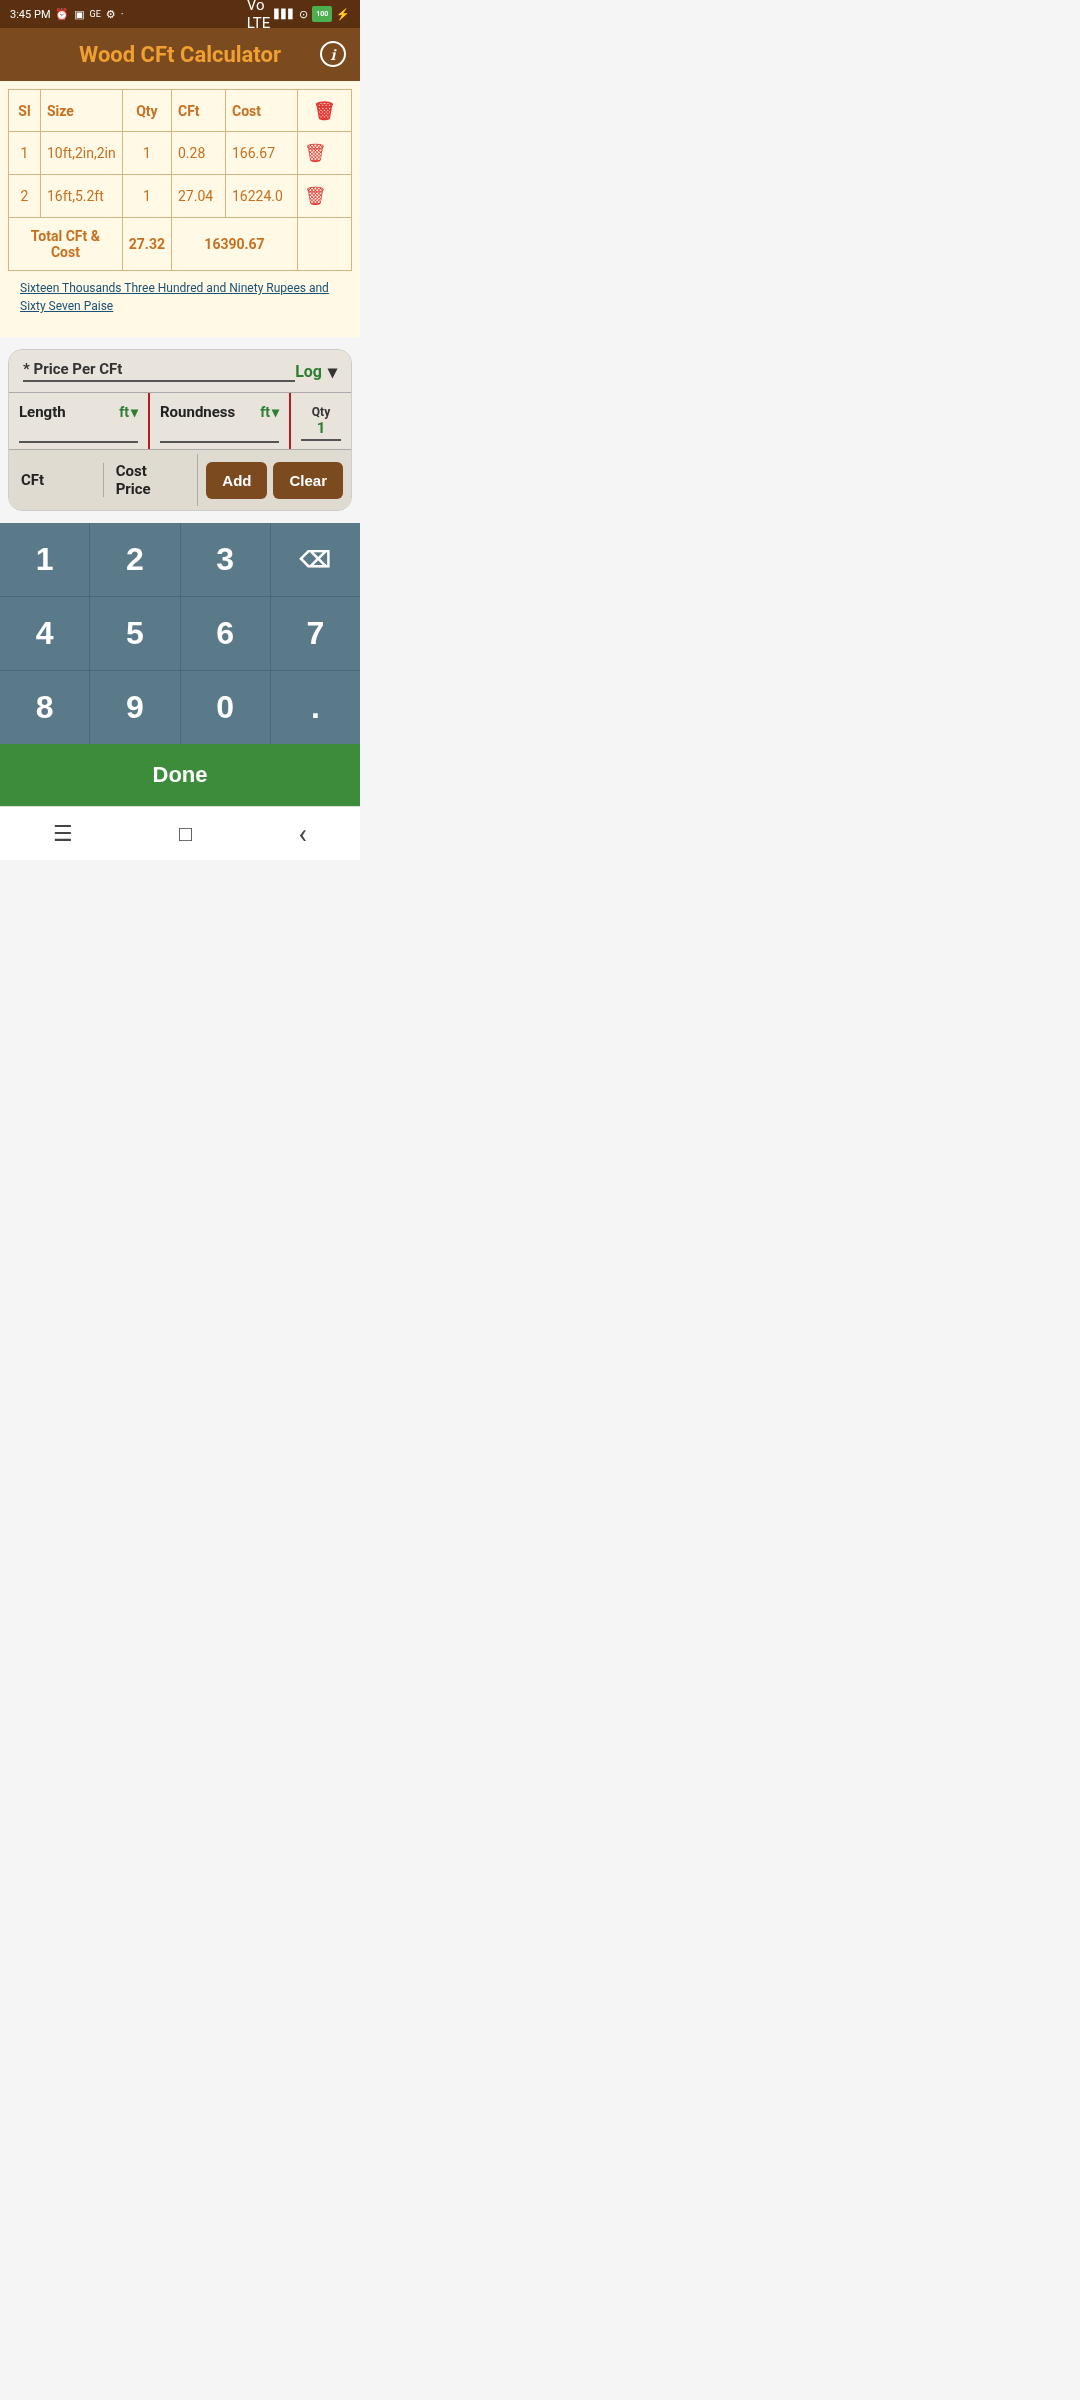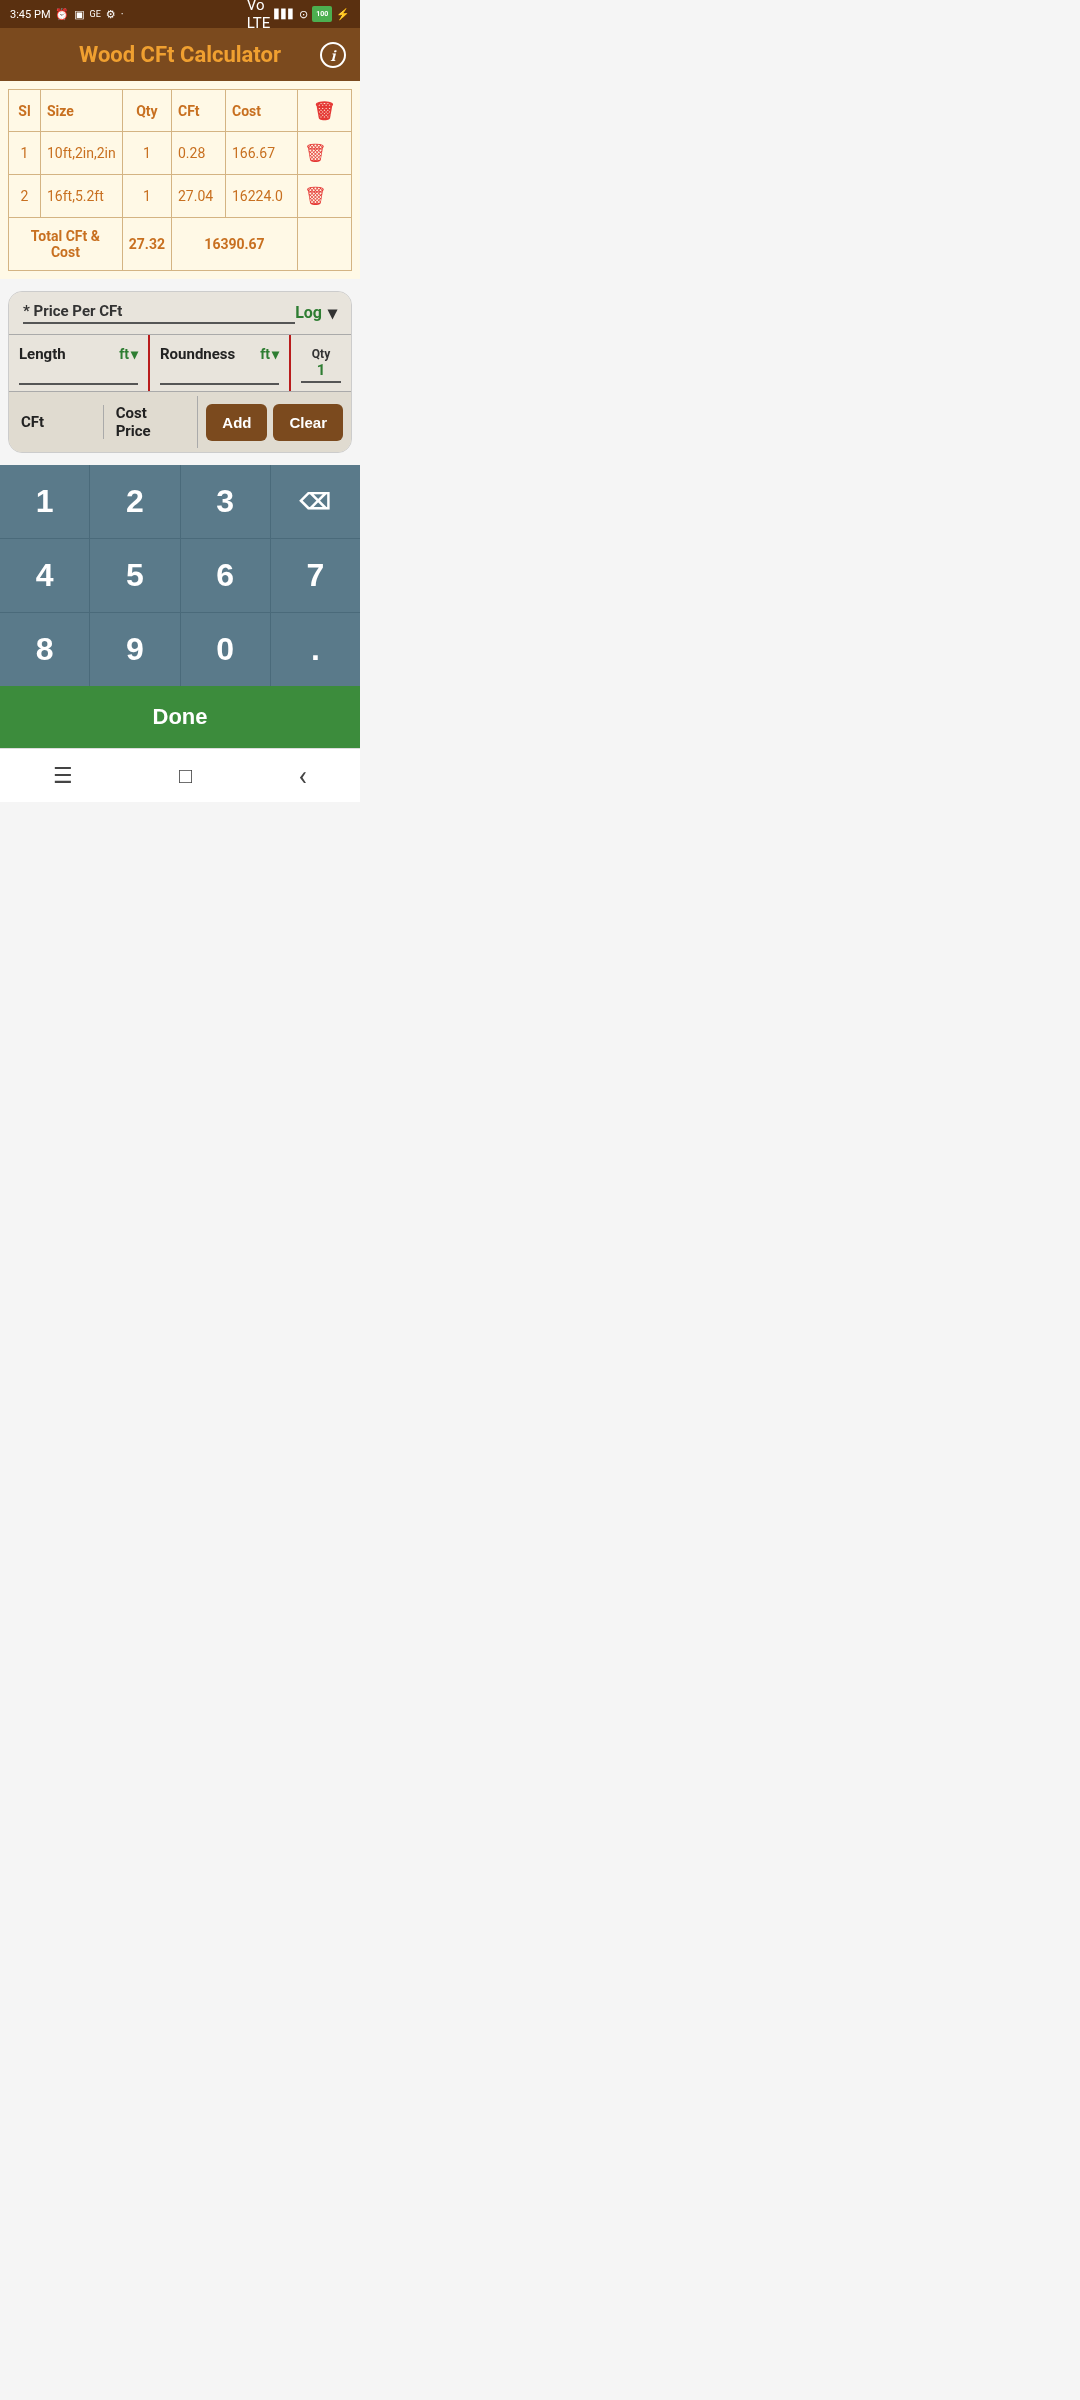--- a/index.html
+++ b/index.html
@@ -35,21 +35,21 @@
       font-size: 7px;
       color: white;
       font-weight: bold;
     }
 
     
     .app-header {
       background: #7b4a1e;
       color: #f0a030;
       display: flex;
-      align-items: flex-start;
+      align-items: flex-end;
       justify-content: center;
       padding: 14px 16px;
       position: relative;
     }
     .app-header h1 {
       font-size: 22px;
       font-weight: bold;
       color: #f0a030;
     }
     .info-icon {
@@ -129,21 +129,21 @@
       background: #f0ece4;
       margin: 12px 8px;
       border-radius: 14px;
       border: 1px solid #ccc;
       overflow: hidden;
     }
 
     
     .price-row {
       display: flex;
-      align-items: flex-start;
+      align-items: flex-end;
       border-bottom: 1px solid #aaa;
       padding: 10px 14px;
       background: #e8e4dc;
     }
     .price-label {
       flex: 1;
       font-size: 15px;
       font-weight: bold;
       color: #333;
       border-bottom: 2px solid #555;
@@ -366,20 +366,21 @@
       </tbody>
     <tfoot>
       <tr class="total-row">
         <td colspan="2" class="total-label">Total CFt &amp; Cost</td>
         <td>27.32</td>
         <td colspan="2">16390.67</td>
         <td></td>
       </tr>
     </tfoot>
   </table>
+  <div class="amount-words">Sixteen Thousands Three Hundred and Ninety Rupees and Sixty Seven  Paise</div>
 </div>
 
 
 <div class="input-section">
 
   <div class="price-row">
     <div class="price-label">* Price Per CFt</div>
     <div class="log-dropdown">
       <span>Log</span>
       <span class="dropdown-arrow">▾</span>

